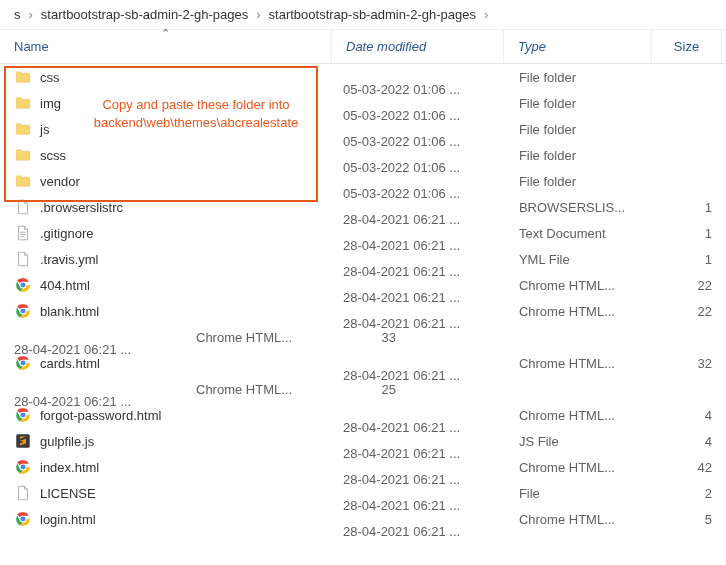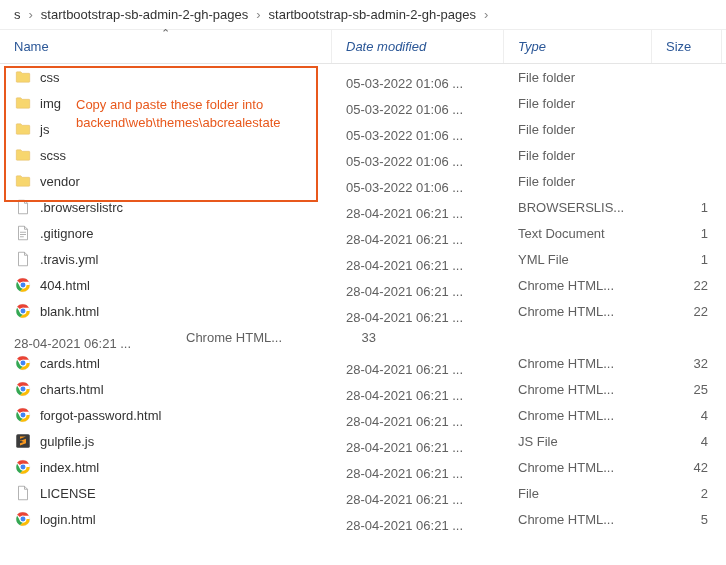--- a/index.html
+++ b/index.html
@@ -42,35 +42,36 @@
       display: flex;
       align-items: center;
       color: #2b5797;
       border-right: 1px solid #eee;
       cursor: pointer;
       font-size: 13px;
     }
     .col-name { width: 332px; position: relative; }
     .col-date { width: 172px; font-style: italic; }
     .col-type { width: 148px; font-style: italic; }
-    .col-size { width: 70px; justify-content: flex-start; }
+    .col-size { width: 70px; justify-content: center; }
     .sort-caret {
       position: absolute;
       left: 50%;
       top: -3px;
       transform: translateX(-50%);
       color: #666;
       font-size: 11px;
     }
     .file-list { position: relative; }
     .row {
       display: flex;
-      align-items: center;
+      align-items: flex-start;
       height: 26px;
       padding: 0;
+      gap: 10px;
     }
     .cell {
       padding: 0 14px;
       height: 100%;
       display: flex;
       align-items: center;
       overflow: hidden;
       white-space: nowrap;
       text-overflow: ellipsis;
       color: #555;
@@ -128,21 +129,21 @@
   <div class="header-cell col-type">
     <span>Type</span>
   </div>
   <div class="header-cell col-size">
     <span>Size</span>
   </div>
 </div>
 
 <div class="file-list" id="file-list">
   <div class="highlight-box" style="left:4px; top:2px; width:314px; height:136px;"></div>
-  <div class="annotation" style="left:76px; top:32px;">
+  <div class="annotation" style="left:76px; top:32px;text-align:center;">
     <div>Copy and paste these folder into</div>
     <div>backend\web\themes\abcrealestate</div>
   </div>
 <div class="row">
       <div class="cell name">
         <span class="icon">
           <svg viewBox="0 0 24 24">
             <path fill="#f7d66e" stroke="#dba94a" stroke-width="0.5" d="M3 6a1 1 0 0 1 1-1h5l2 2h9a1 1 0 0 1 1 1v10a1 1 0 0 1-1 1H4a1 1 0 0 1-1-1V6z"></path>
           </svg>
         </span>
@@ -300,33 +301,20 @@
             <circle cx="12" cy="12" r="3.3" fill="#4285f4"></circle>
           </svg>
         </span>
         <span>cards.html</span>
       </div>
       <div class="cell date">28-04-2021 06:21 ...</div>
       <div class="cell type">Chrome HTML...</div>
       <div class="cell size">32</div>
     </div>
     <div class="row">
-      <div class="cell name">
-        <span class="icon">
-          <svg viewBox="0 0 24 24">
-            <circle cx="12" cy="12" r="9" fill="#fff" stroke="#ccc" stroke-width="0.5"></circle>
-            <path fill="#ea4335" d="M12 3a9 9 0 0 1 7.8 4.5H12a4.5 4.5 0 0 0-3.9 2.25L4.2 6A9 9 0 0 1 12 3z"></path>
-            <path fill="#34a853" d="M3 12a9 9 0 0 1 1.2-4.5l3.9 6.75A4.5 4.5 0 0 0 12 16.5l-3.9 3.75A9 9 0 0 1 3 12z"></path>
-            <path fill="#fbbc05" d="M12 21a9 9 0 0 1-3.9-.75L12 16.5a4.5 4.5 0 0 0 4.5-4.5h4.5A9 9 0 0 1 12 21z"></path>
-            <circle cx="12" cy="12" r="4.5" fill="#fff"></circle>
-            <circle cx="12" cy="12" r="3.3" fill="#4285f4"></circle>
-          </svg>
-        </span>
-        <span>charts.html</span>
-      </div>
       <div class="cell date">28-04-2021 06:21 ...</div>
       <div class="cell type">Chrome HTML...</div>
       <div class="cell size">25</div>
     </div>
     <div class="row">
       <div class="cell name">
         <span class="icon">
           <svg viewBox="0 0 24 24">
             <circle cx="12" cy="12" r="9" fill="#fff" stroke="#ccc" stroke-width="0.5"></circle>
             <path fill="#ea4335" d="M12 3a9 9 0 0 1 7.8 4.5H12a4.5 4.5 0 0 0-3.9 2.25L4.2 6A9 9 0 0 1 12 3z"></path>

